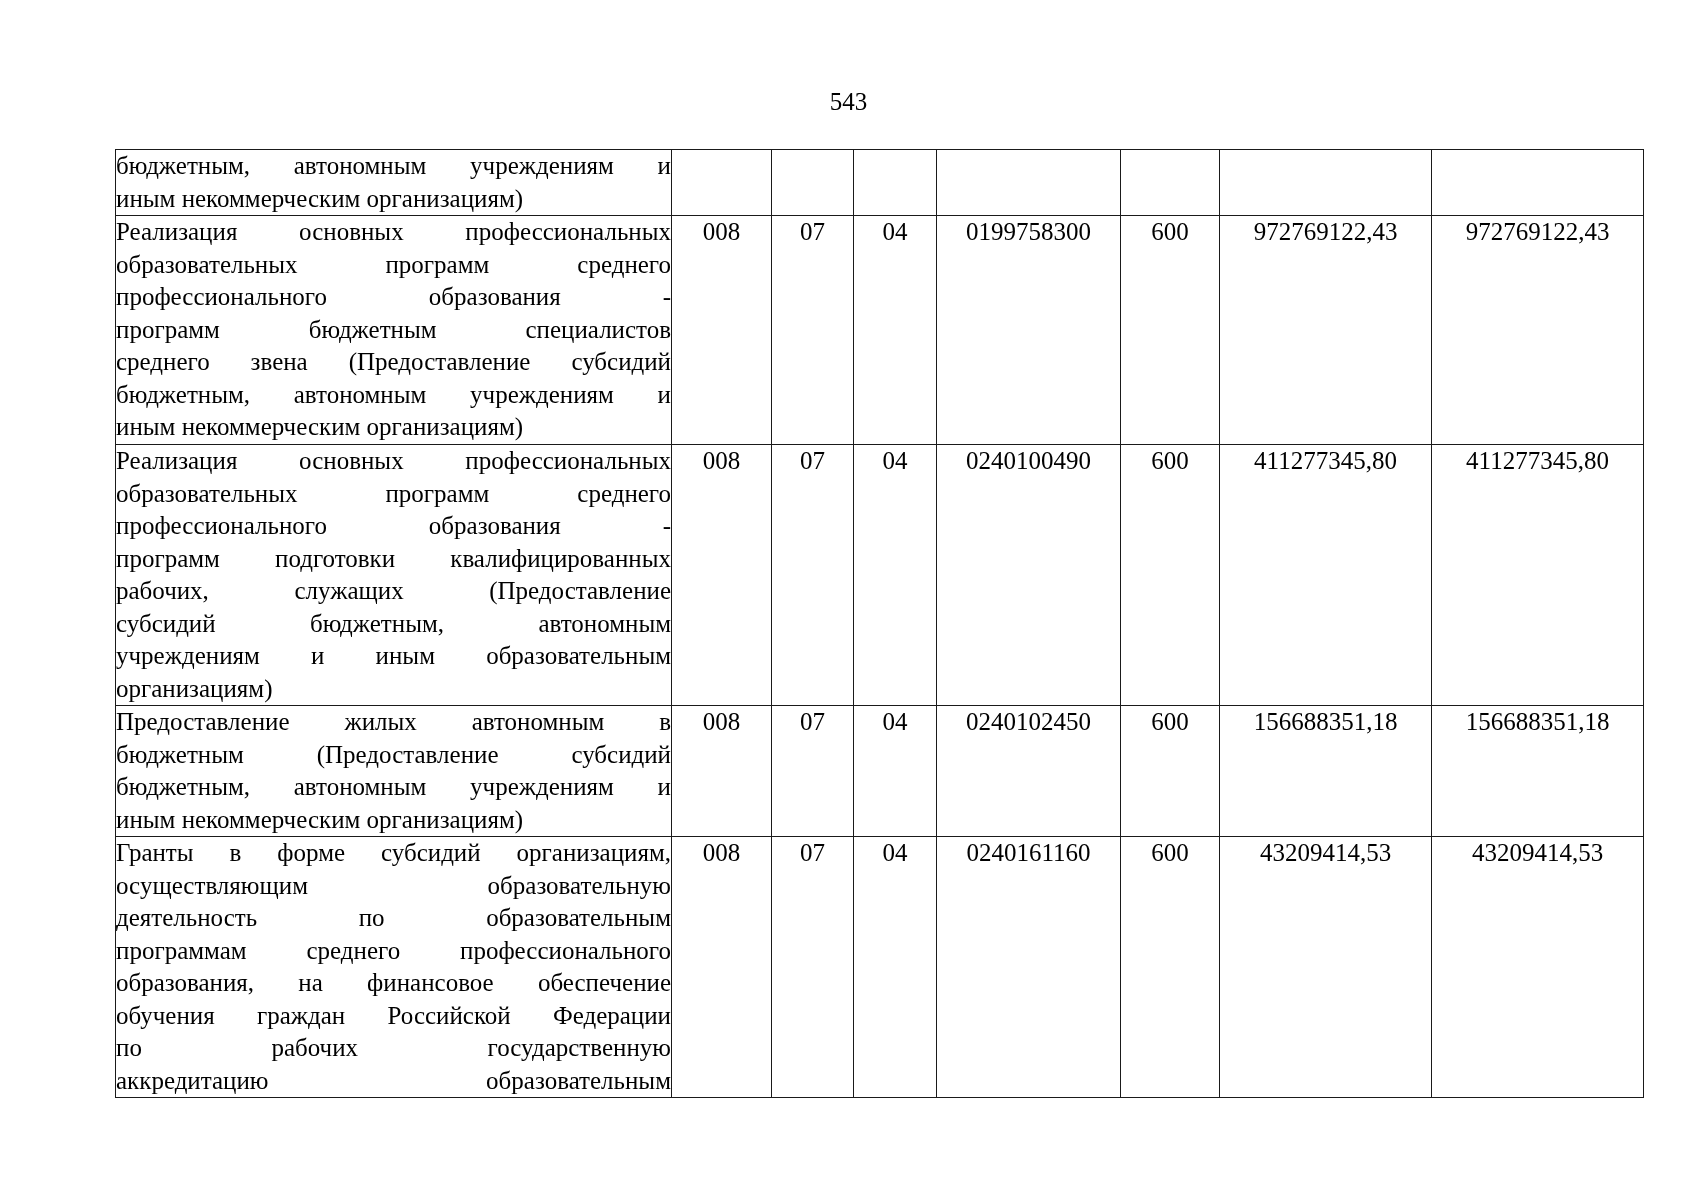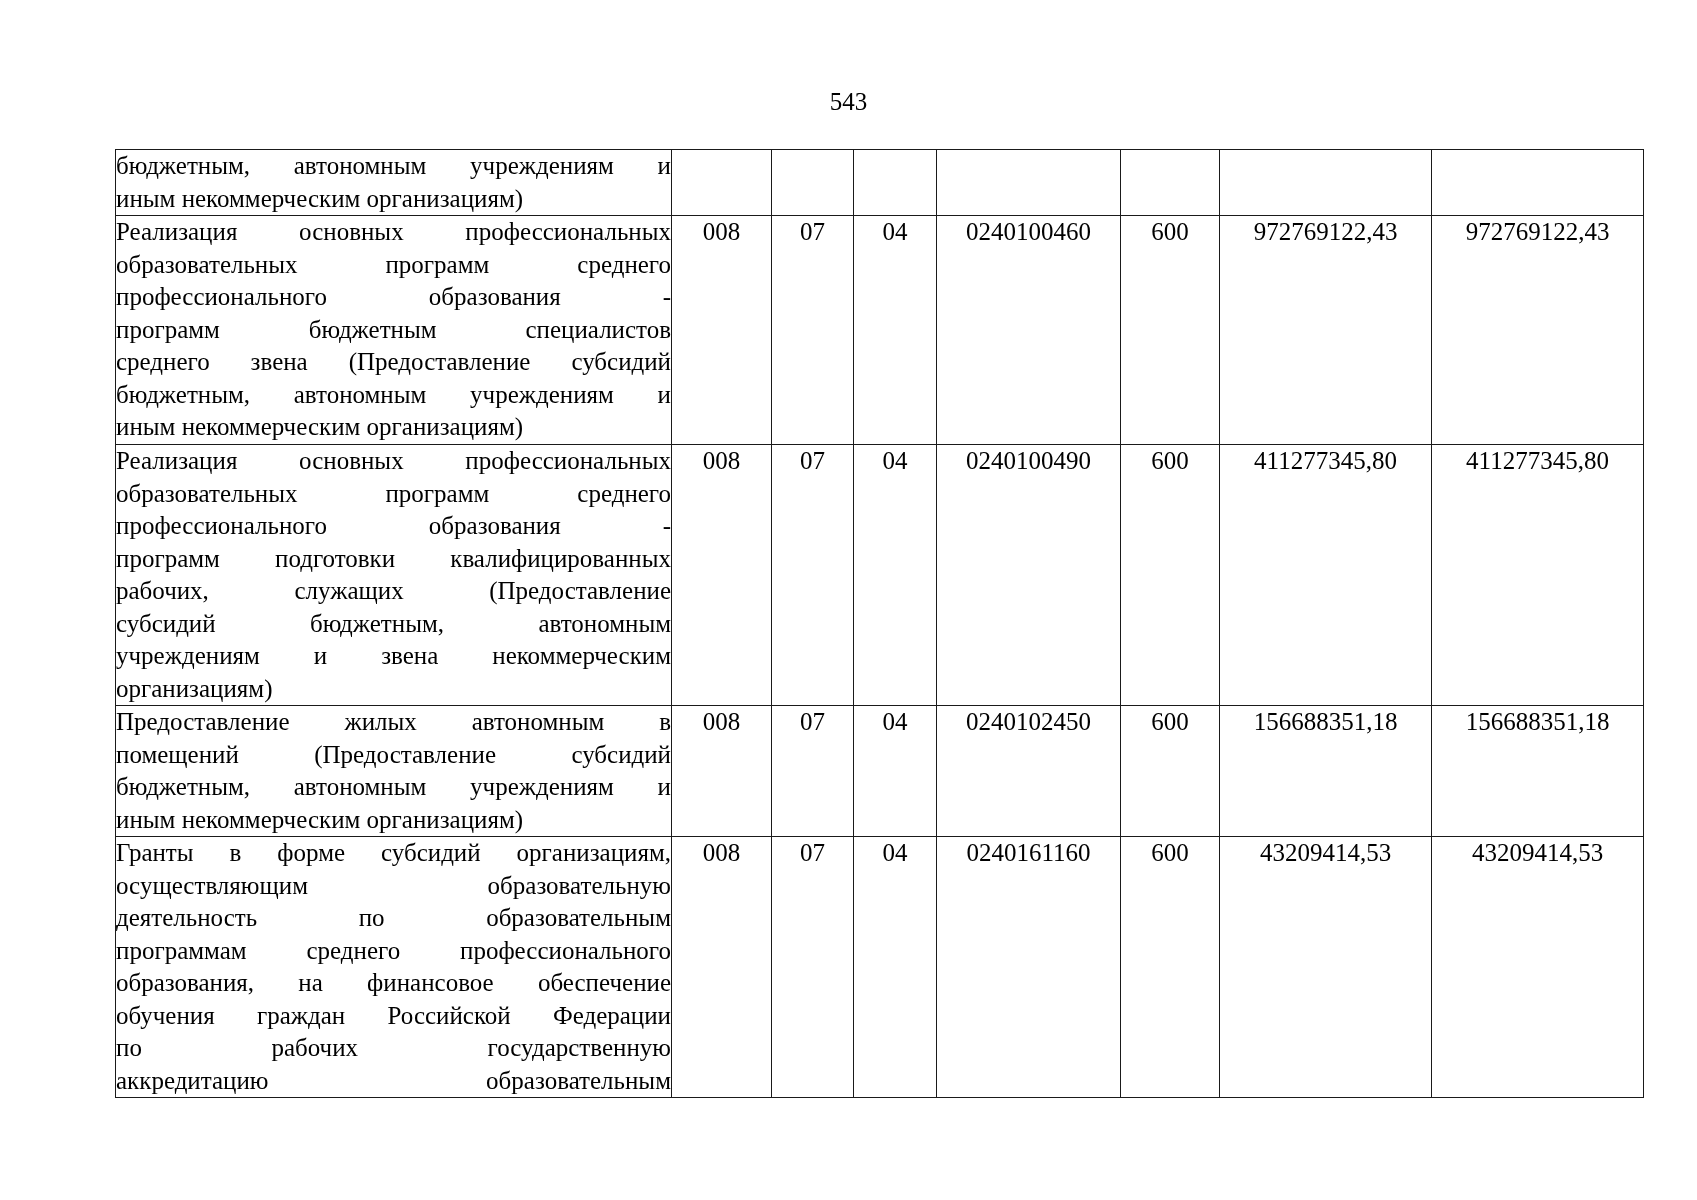--- a/index.html
+++ b/index.html
@@ -55,48 +55,48 @@
         <span class="line">образовательных программ среднего</span>
         <span class="line">профессионального образования -</span>
         <span class="line">программ бюджетным специалистов</span>
         <span class="line">среднего звена (Предоставление субсидий</span>
         <span class="line">бюджетным, автономным учреждениям и</span>
         <span class="line last">иным некоммерческим организациям)</span>
       </td>
       <td class="num">008</td>
       <td class="num">07</td>
       <td class="num">04</td>
-      <td class="num">0240100460</td>
+      <td class="num">0199758300</td>
       <td class="num">600</td>
       <td class="num">972769122,43</td>
       <td class="num">972769122,43</td>
     </tr>
     <tr style="height:260px">
       <td class="desc">
         <span class="line">Реализация основных профессиональных</span>
         <span class="line">образовательных программ среднего</span>
         <span class="line">профессионального образования -</span>
         <span class="line">программ подготовки квалифицированных</span>
         <span class="line">рабочих, служащих (Предоставление</span>
         <span class="line">субсидий бюджетным, автономным</span>
-        <span class="line">учреждениям и звена некоммерческим</span>
+        <span class="line">учреждениям и иным образовательным</span>
         <span class="line last">организациям)</span>
       </td>
       <td class="num">008</td>
       <td class="num">07</td>
       <td class="num">04</td>
       <td class="num">0240100490</td>
       <td class="num">600</td>
       <td class="num">411277345,80</td>
       <td class="num">411277345,80</td>
     </tr>
     <tr style="height:131px">
       <td class="desc">
         <span class="line">Предоставление жилых автономным в</span>
-        <span class="line">помещений (Предоставление субсидий</span>
+        <span class="line">бюджетным (Предоставление субсидий</span>
         <span class="line">бюджетным, автономным учреждениям и</span>
         <span class="line last">иным некоммерческим организациям)</span>
       </td>
       <td class="num">008</td>
       <td class="num">07</td>
       <td class="num">04</td>
       <td class="num">0240102450</td>
       <td class="num">600</td>
       <td class="num">156688351,18</td>
       <td class="num">156688351,18</td>

